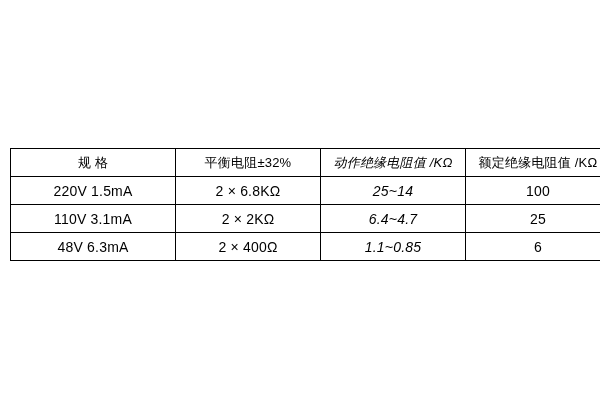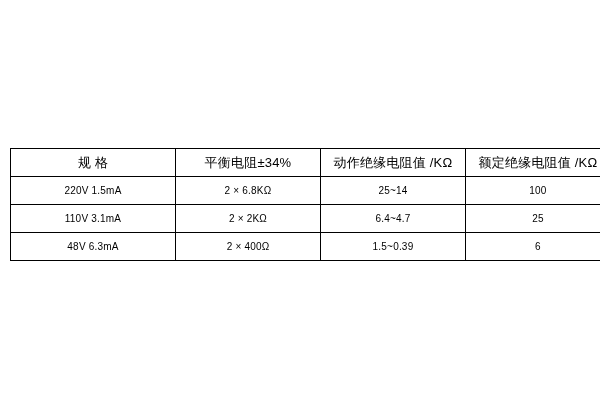--- a/index.html
+++ b/index.html
@@ -19,59 +19,59 @@
   table.spec-table {
     border-collapse: collapse;
     width: 580px;
     table-layout: fixed;
   }
   table.spec-table td {
     border: 1px solid #000000;
     text-align: center;
     vertical-align: middle;
     height: 27px;
-    font-size: 10px;
+    font-size: 14px;
     color: #000000;
     letter-spacing: 0.2px;
     white-space: nowrap;
     padding: 0 2px;
   }
   table.spec-table tr.header-row td {
     font-size: 13px;
   }
   .col-0 { width: 160px; }
   .col-1 { width: 140px; }
-  .col-2 { width: 140px; }
+  .col-2 { width: 140px; font-style: italic; }
   .col-3 { width: 140px; }
 </style>
 </head>
 <body>
 
 <div id="spec-table-wrap">
   <table class="spec-table">
     <tbody>
       <tr class="header-row">
         <td class="col-0">规  格</td>
-        <td class="col-1">平衡电阻±34%</td>
+        <td class="col-1">平衡电阻±32%</td>
         <td class="col-2">动作绝缘电阻值 /KΩ</td>
         <td class="col-3">额定绝缘电阻值 /KΩ</td>
       </tr>
       <tr>
         <td class="col-0">220V  1.5mA</td>
         <td class="col-1">2 × 6.8KΩ</td>
         <td class="col-2">25~14</td>
         <td class="col-3">100</td>
       </tr>
       <tr>
         <td class="col-0">110V  3.1mA</td>
         <td class="col-1">2 × 2KΩ</td>
         <td class="col-2">6.4~4.7</td>
         <td class="col-3">25</td>
       </tr>
       <tr>
         <td class="col-0">48V  6.3mA</td>
         <td class="col-1">2 × 400Ω</td>
-        <td class="col-2">1.5~0.39</td>
+        <td class="col-2">1.1~0.85</td>
         <td class="col-3">6</td>
       </tr>
     </tbody>
   </table>
 </div>
 
 </body></html>

